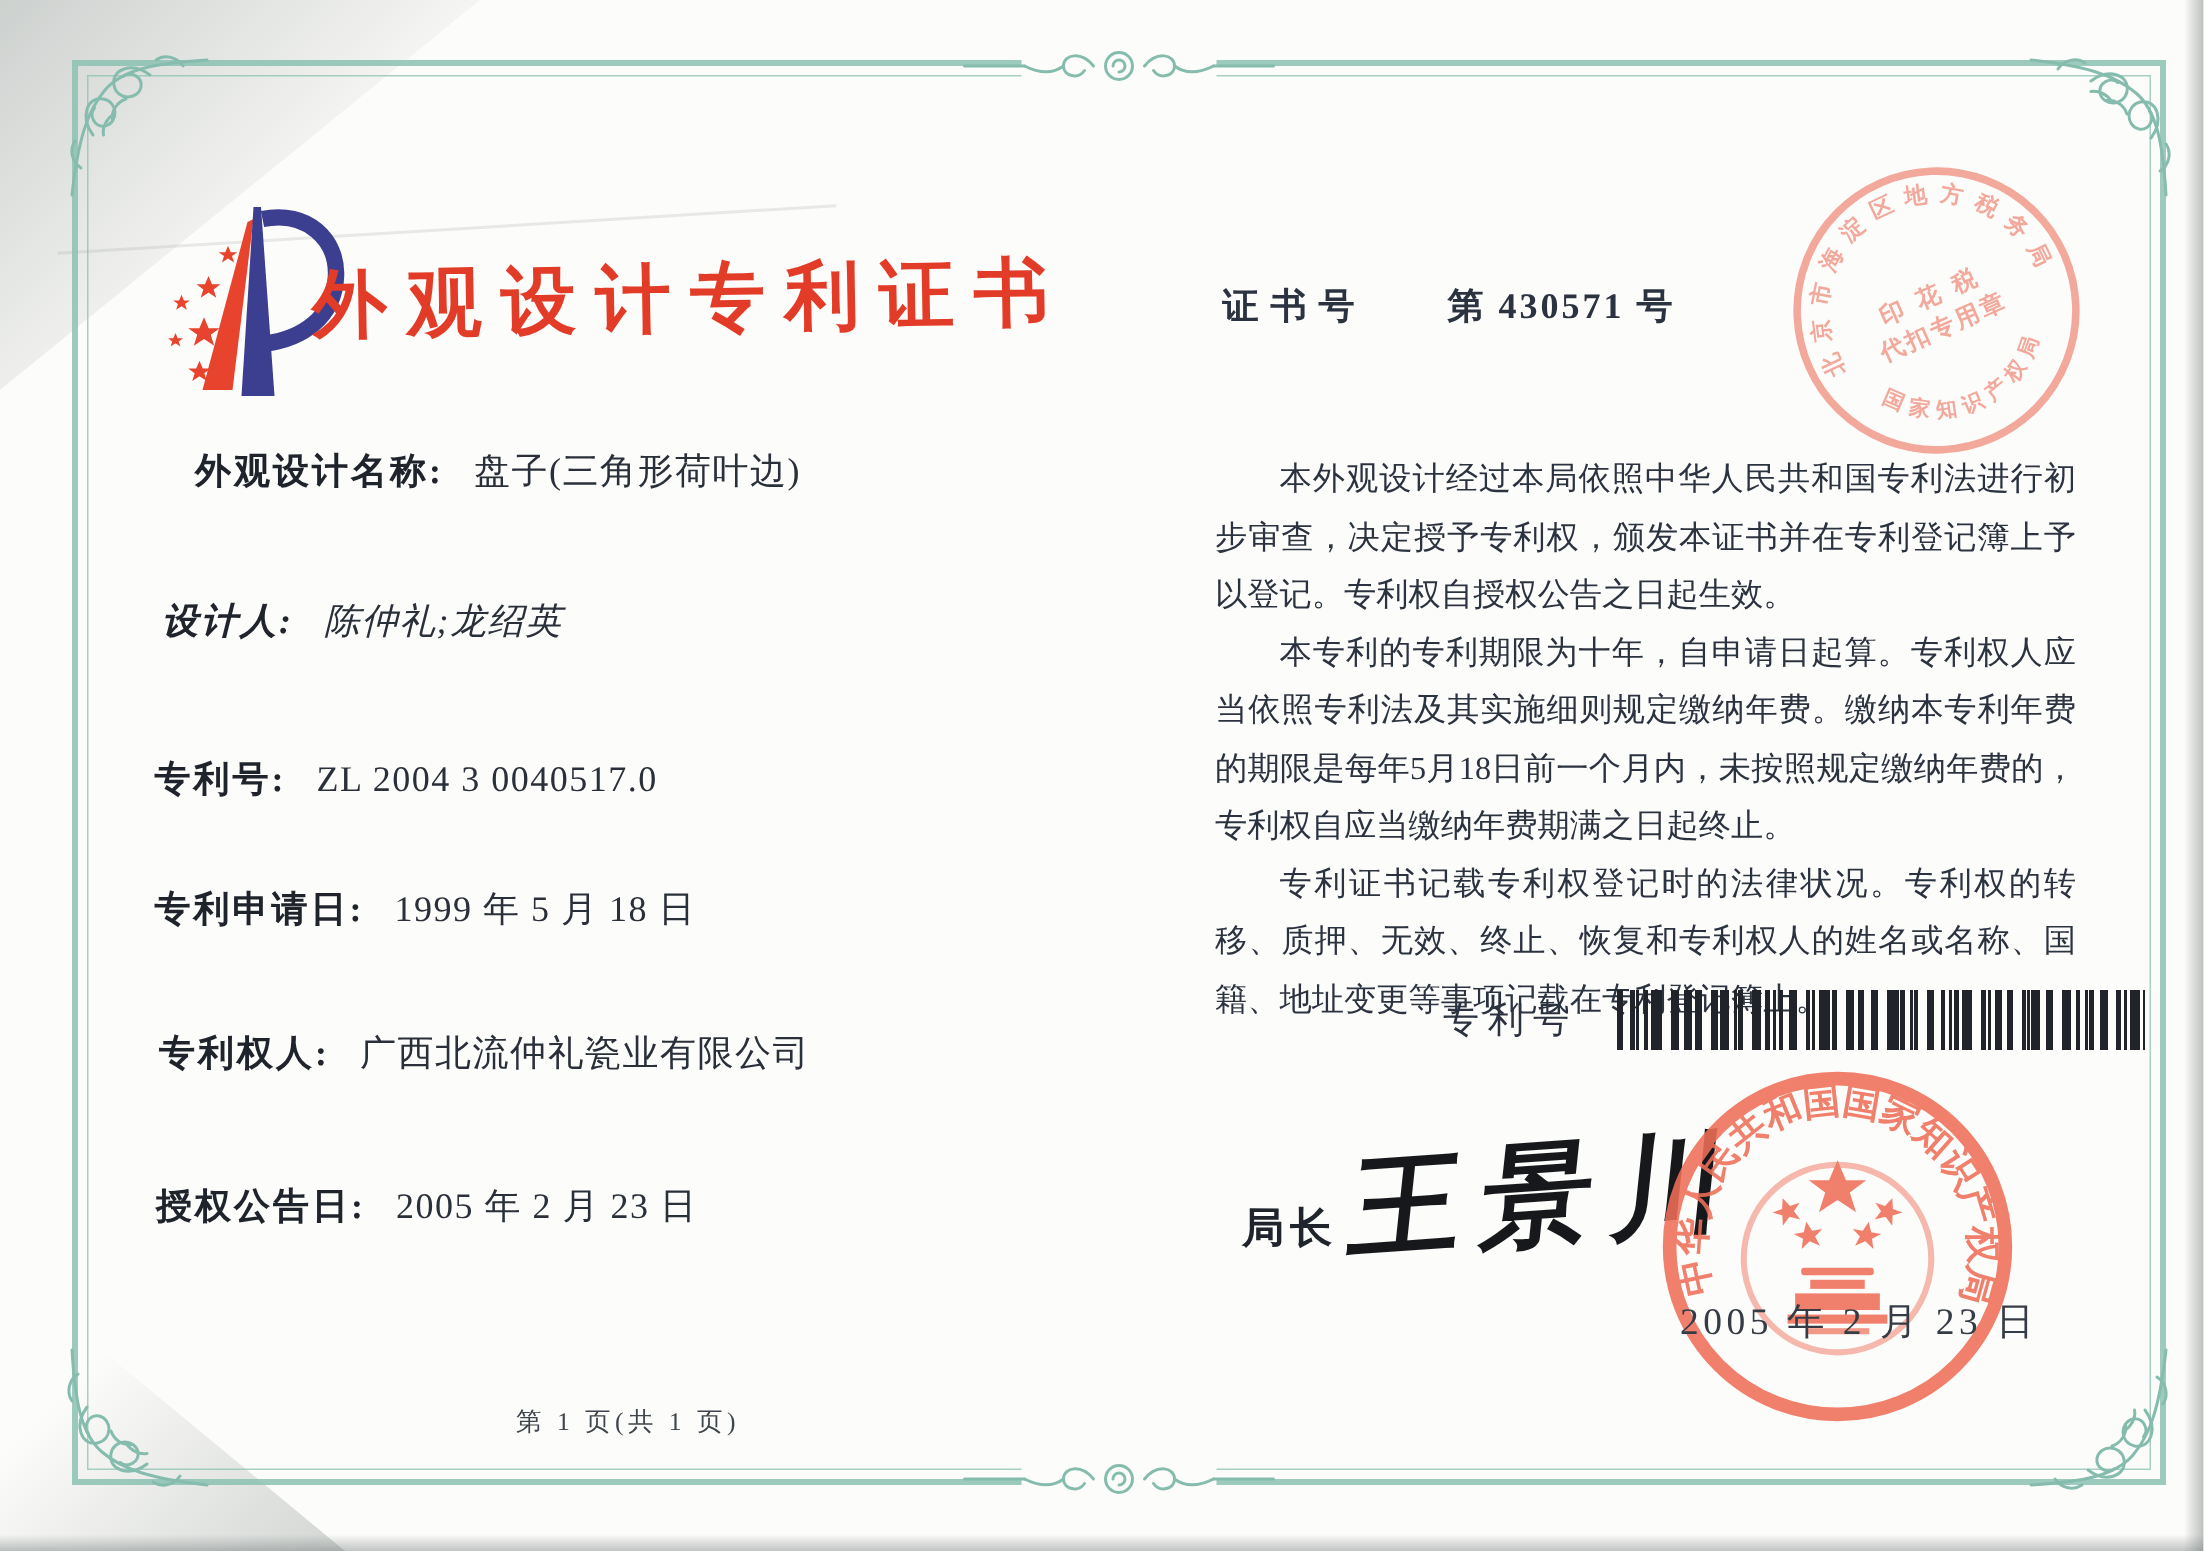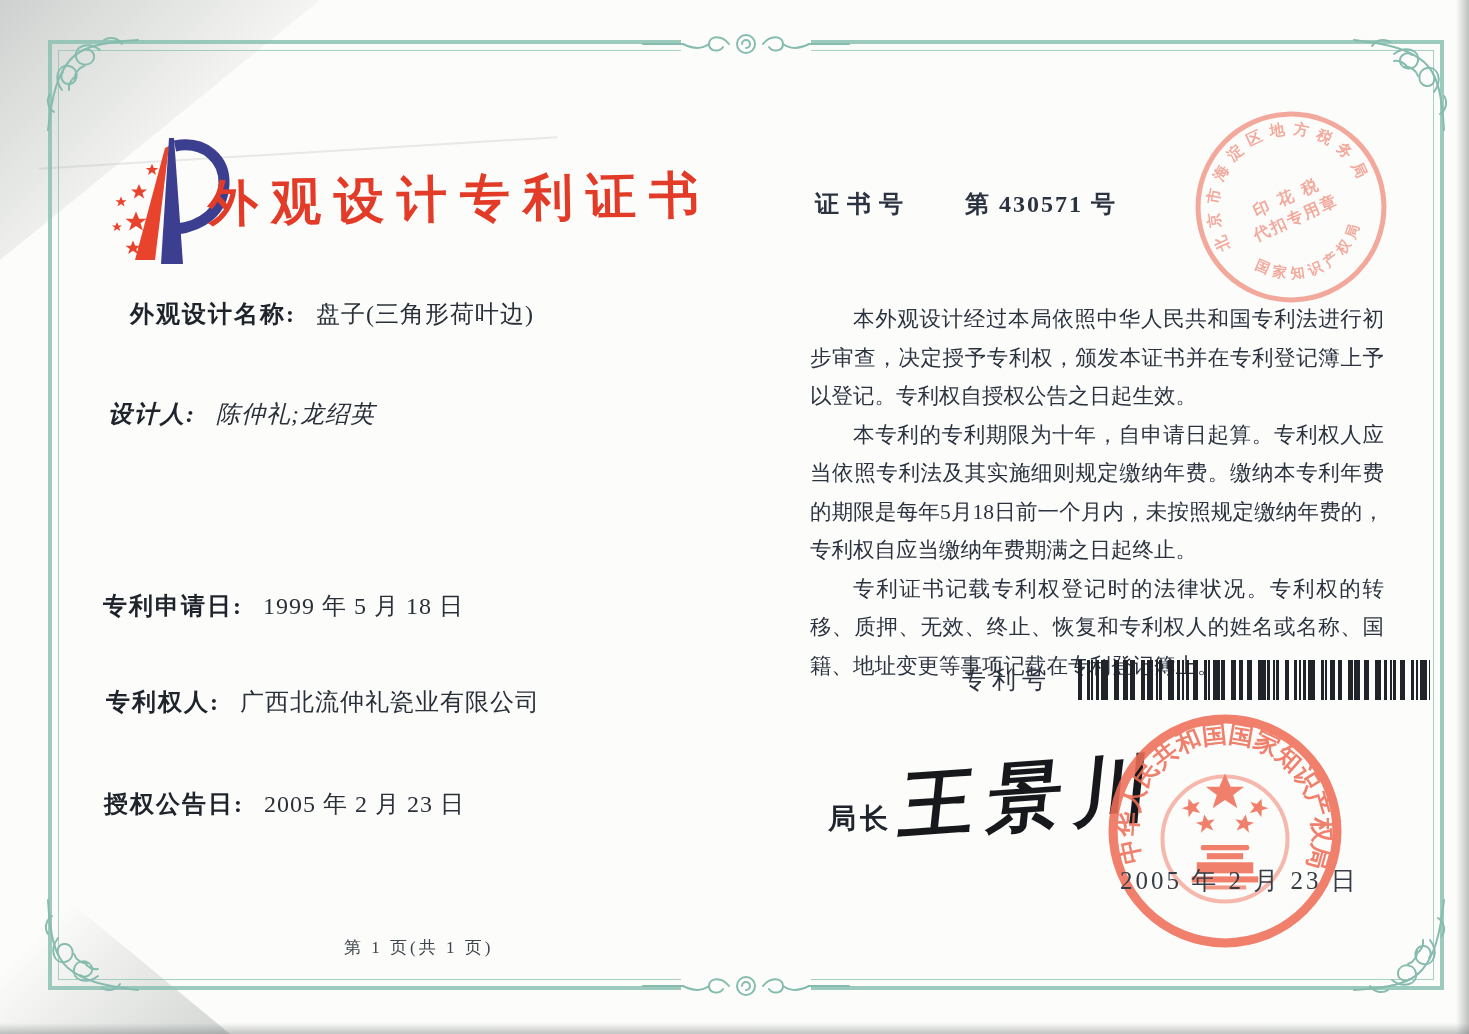--- a/index.html
+++ b/index.html
@@ -170,20 +170,24 @@
     <text x="100" y="117" text-anchor="middle" font-size="16" fill="#f29a8c" font-weight="bold" letter-spacing="2">代扣专用章</text>
   </svg>
 
   <div class="field" style="left:100px;top:298px;margin-left:30px;">
     <span class="flabel">外观设计名称:</span>
     <span class="fvalue">盘子(三角形荷叶边)</span>
   </div>
   <div class="field" style="left:108px;top:398px;font-style:italic;">
     <span class="flabel">设计人:</span>
     <span class="fvalue">陈仲礼;龙绍英</span>
+  </div>
+  <div class="field" style="left:103px;top:503px;">
+    <span class="flabel">专利号:</span>
+    <span class="fvalue">ZL 2004 3 0040517.0</span>
   </div>
   <div class="field" style="left:103px;top:590px;">
     <span class="flabel">专利申请日:</span>
     <span class="fvalue">1999 年 5 月 18 日</span>
   </div>
   <div class="field" style="left:106px;top:686px;">
     <span class="flabel">专利权人:</span>
     <span class="fvalue">广西北流仲礼瓷业有限公司</span>
   </div>
   <div class="field" style="left:104px;top:788px;">

